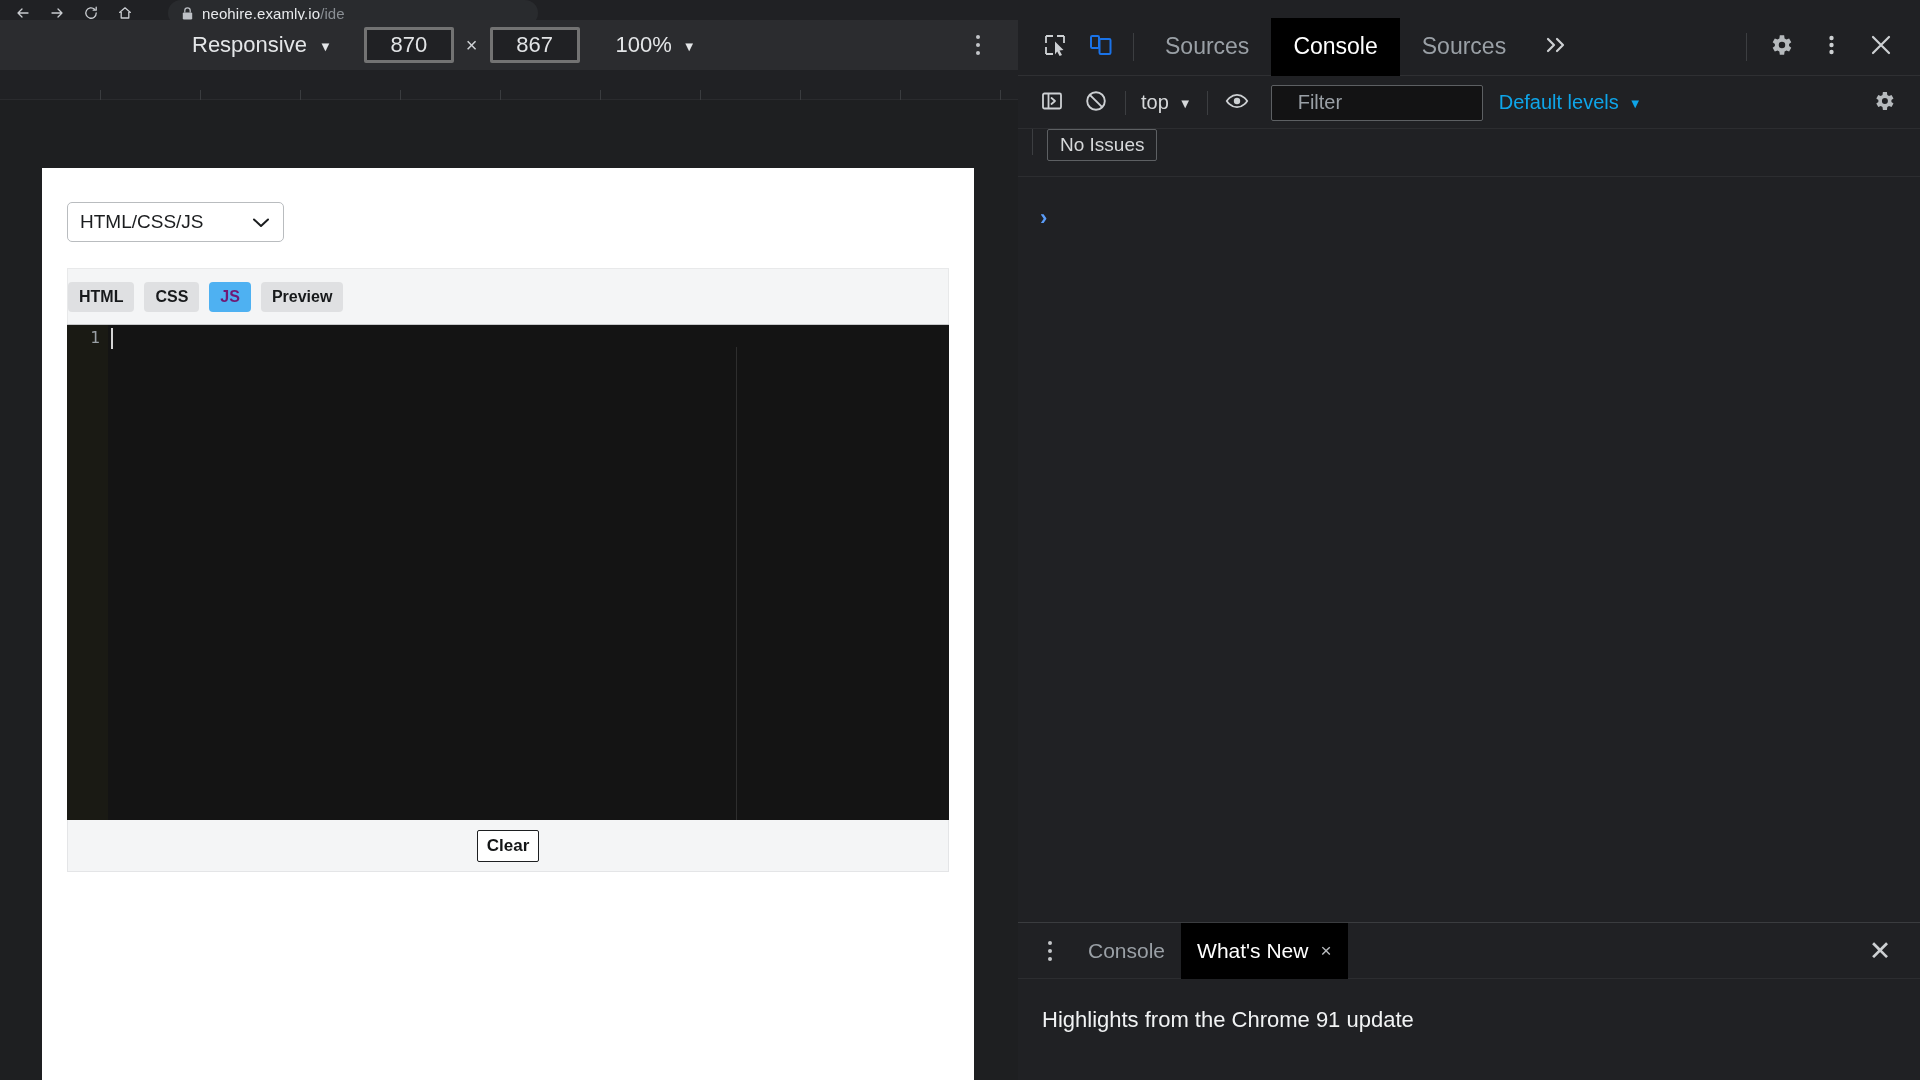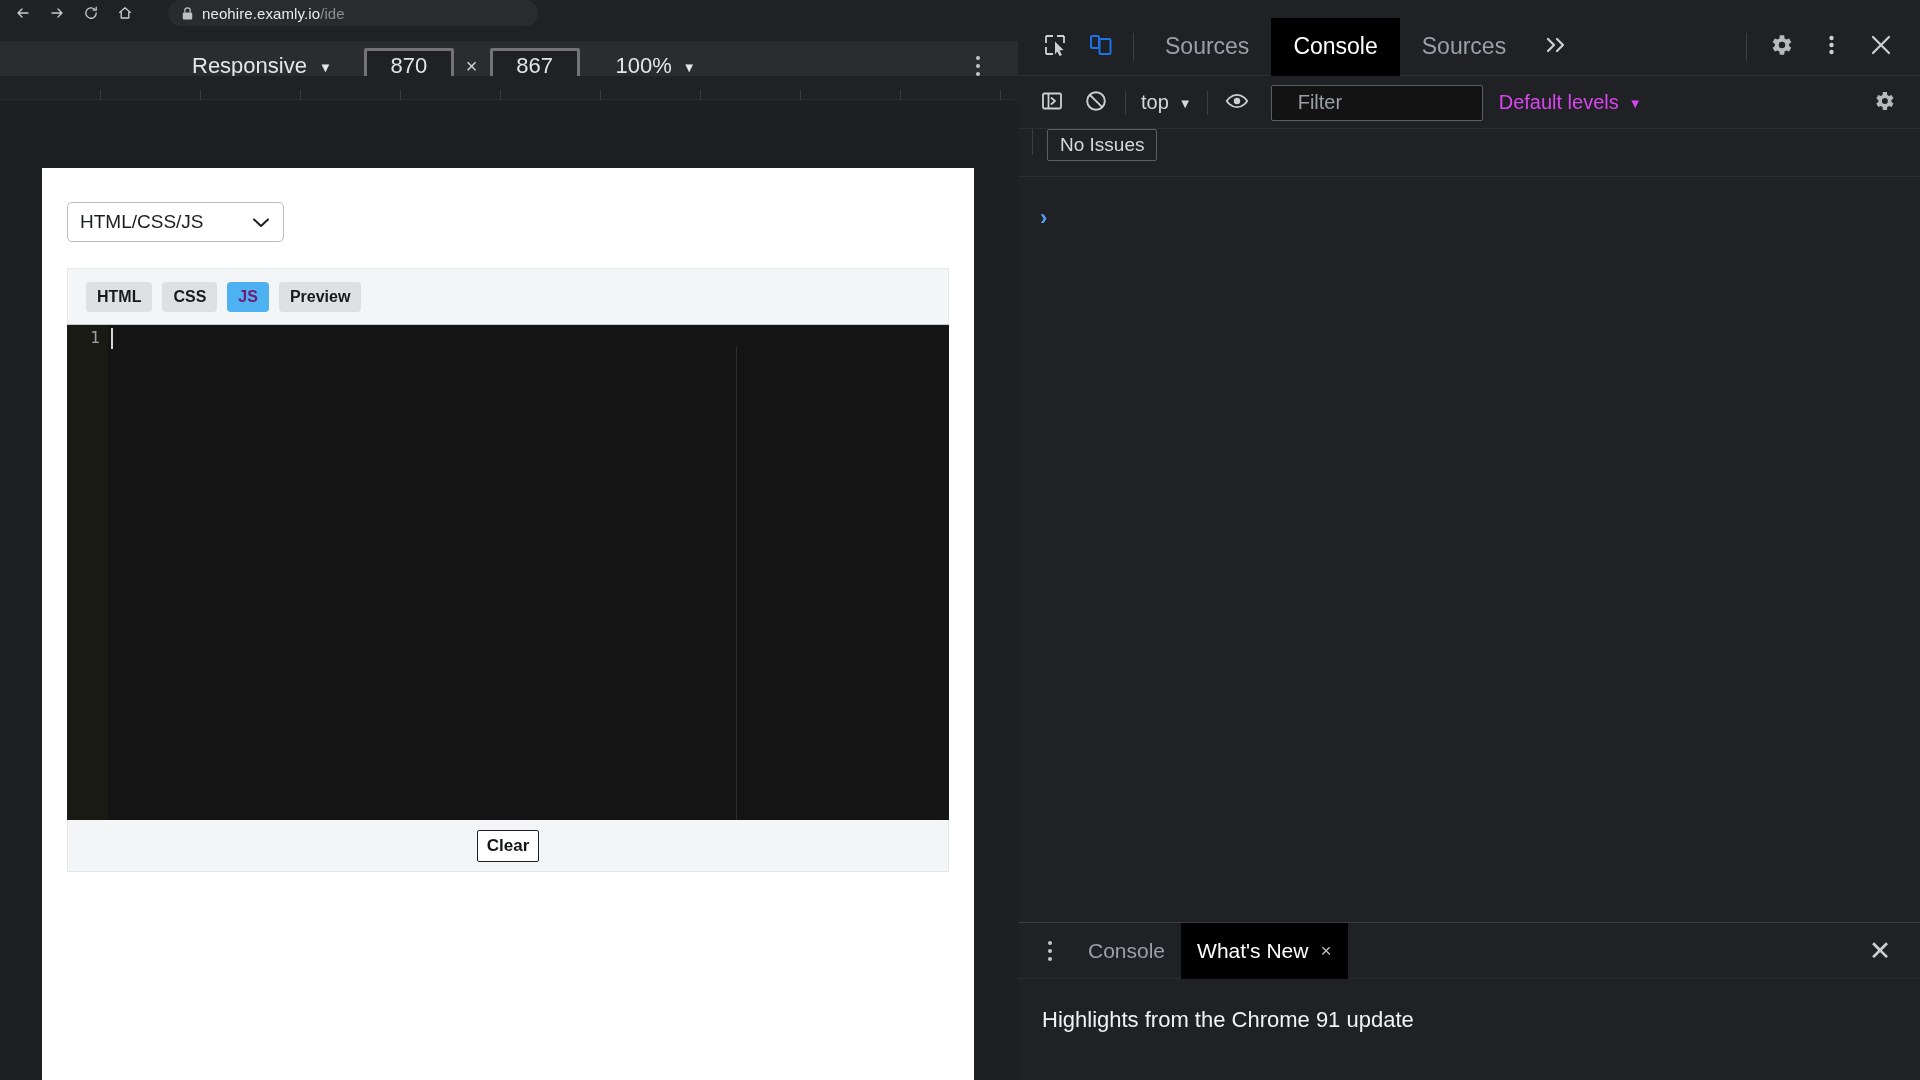--- a/index.html
+++ b/index.html
@@ -50,21 +50,21 @@
   .chrome-right .ci { display: flex; align-items: center; justify-content: center; }
   .avatar-r {
     width: 19px; height: 19px; border-radius: 50%;
     background: #b08878; color: #fff;
     font-size: 11px; display: flex; align-items: center; justify-content: center;
     font-family: "Liberation Sans", sans-serif;
   }
 
   
   .device-toolbar {
-    position: absolute; left: 0; top: 41px; width: 1018px; height: 50px;
+    position: absolute; left: 0; top: 20px; width: 1018px; height: 50px;
     background: #2b2c2f;
     display: flex; align-items: center;
     color: #cfd2d5;
     font-size: 22px;
   }
   .dt-select {
     display: flex; align-items: center; gap: 12px;
     margin-left: 192px;
     font-size: 22px; color: #e4e6e8;
     cursor: pointer;
@@ -122,21 +122,21 @@
     cursor: pointer;
   }
   .lang-select .chev {
     margin-left: auto; display: flex; align-items: center;
   }
   .tabbar {
     position: absolute; left: 25px; top: 100px;
     width: 882px; height: 56px;
     background: #f4f5f6;
     display: flex; align-items: center;
-    padding-left: 18px; gap: 10px;
+    gap: 10px;
     border: 1px solid #e8e9ea;
     border-bottom: none;
   }
   .tab {
     height: 30px; padding: 0 11px;
     border-radius: 4px;
     background: #dfe0e2; color: #17191b;
     font-size: 16px; font-weight: bold;
     display: flex; align-items: center;
     cursor: pointer;
@@ -266,21 +266,21 @@
     color: #9aa0a6;
     font-size: 20px;
     padding: 0 26px;
     font-family: "Liberation Sans", sans-serif;
     outline: none;
   }
   .filter-input::placeholder { color: #9aa0a6; }
   .levels-select {
     margin-left: 16px;
     display: flex; align-items: center; gap: 10px;
-    font-size: 20px; color: #d946ef; cursor: pointer;
+    font-size: 20px; color: #0ea5e9; cursor: pointer;
   }
   .ct-gear { margin-left: auto; margin-right: 14px; }
 
   .issues-bar {
     position: absolute; left: 0; top: 129px; width: 902px; height: 48px;
     display: flex; 
     border-bottom: 1px solid #2c2d30;
   }
   .issues-sep { width: 1px; height: 26px; background: #3c3e41; margin-left: 14px; }
   .issues-btn {

